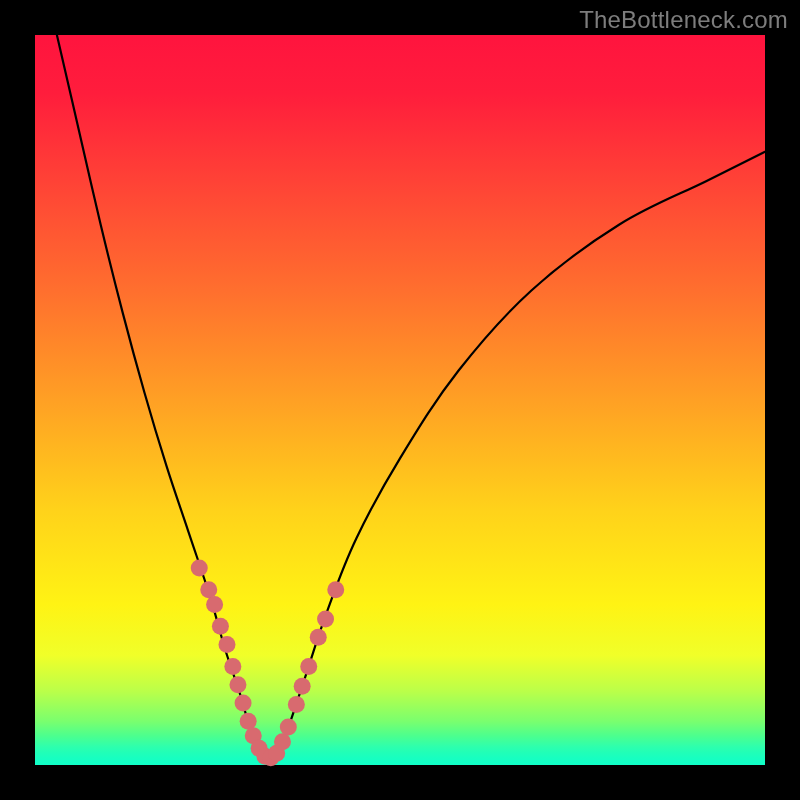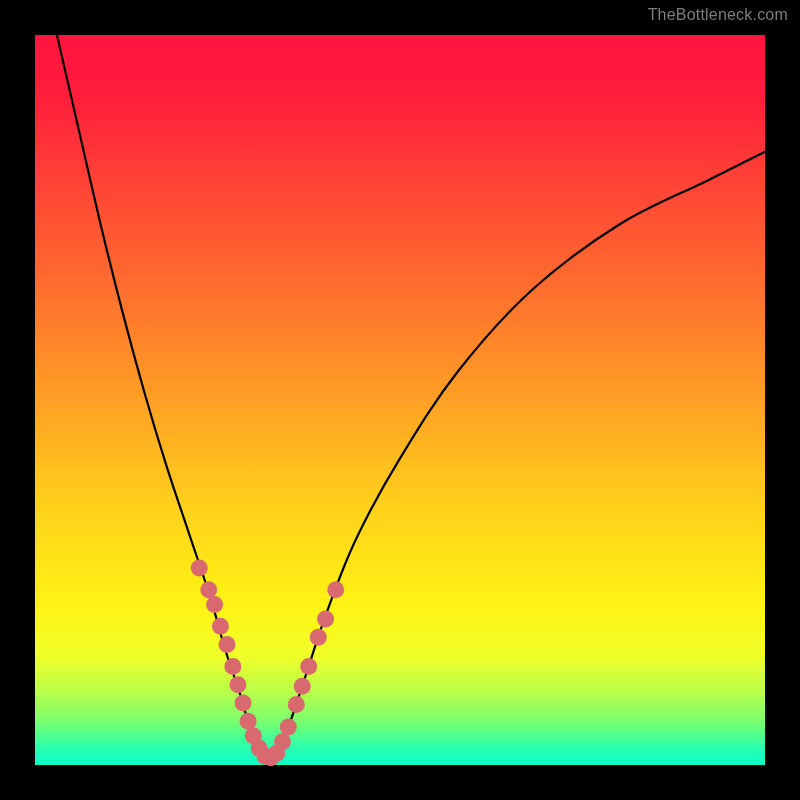--- a/index.html
+++ b/index.html
@@ -42,21 +42,21 @@
       #22ffb6 98.2%,
       #18ffc0 99%,
       #10ffc8 100%
     );
   }
   .watermark {
     position: absolute;
     top: 6px;
     right: 12px;
     color: #7d7d7d;
-    font-size: 16px;
+    font-size: 24px;
     font-weight: 500;
     letter-spacing: 0.2px;
     z-index: 5;
   }
   svg.curve {
     position: absolute;
     left: 0;
     top: 0;
     width: 730px;
     height: 730px;

